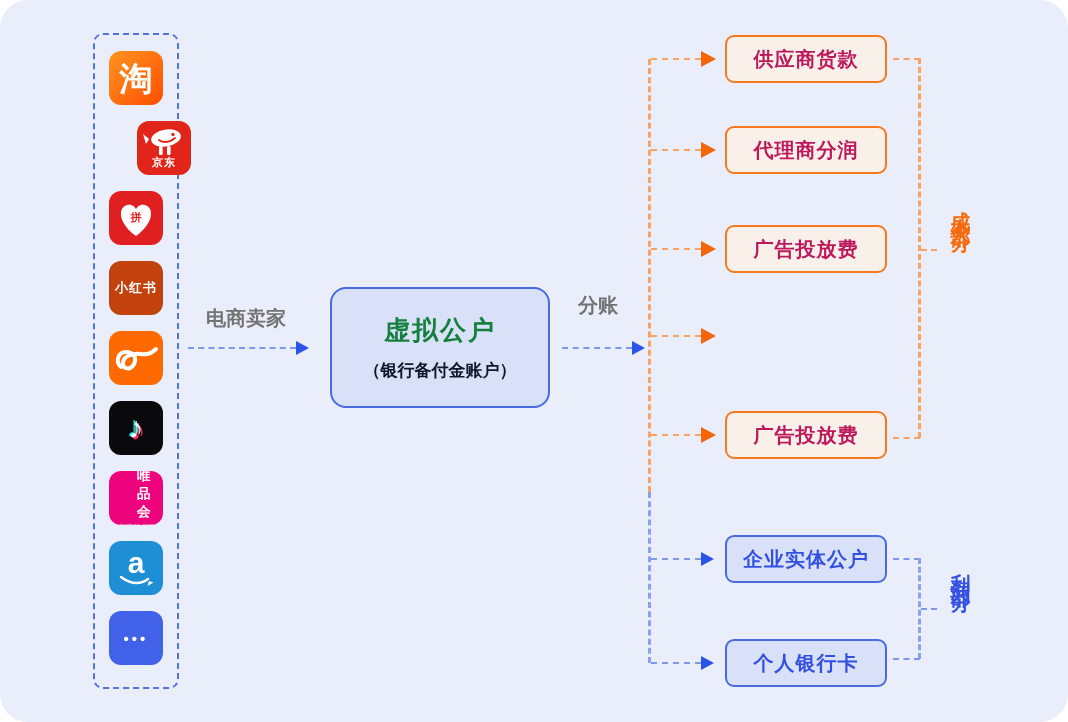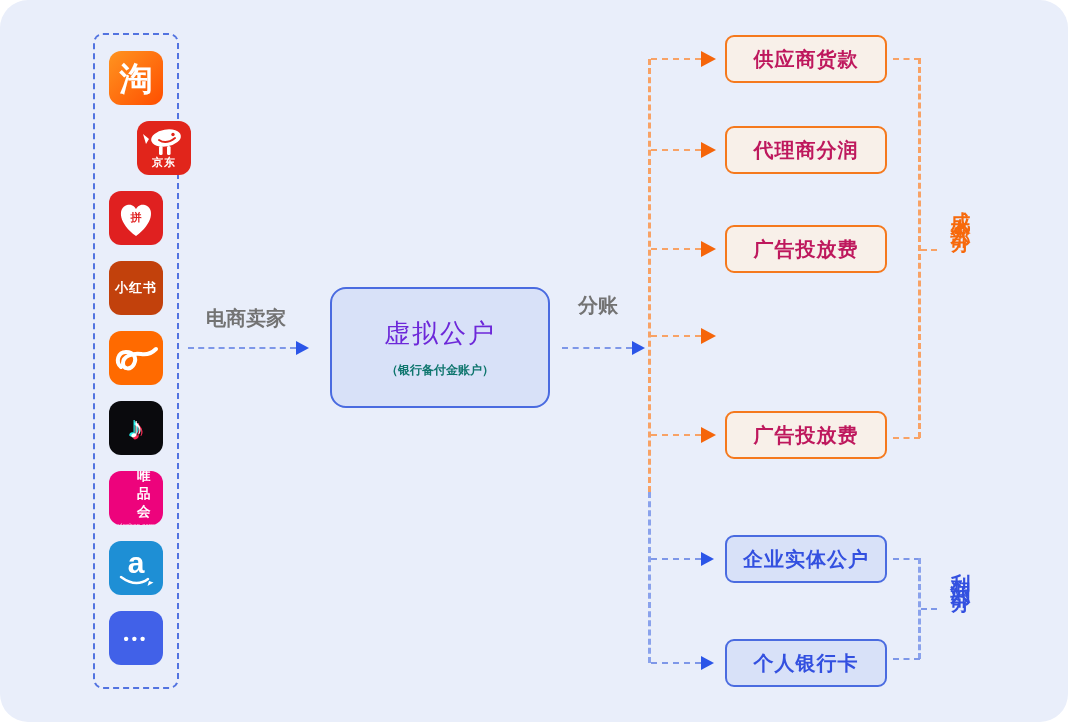--- a/index.html
+++ b/index.html
@@ -30,22 +30,22 @@
   .flow-label{position:absolute;font-size:20px;font-weight:bold;color:#737373;text-align:center;}
   .dash-h-blue{position:absolute;height:0;border-top:2px dashed #7e97e8;}
   .dash-h-orange{position:absolute;height:0;border-top:2px dashed #f8a265;}
   .dash-v-orange{position:absolute;width:0;border-left:3px dashed #f8a265;}
   .dash-v-blue{position:absolute;width:0;border-left:3px dashed #8aa2ec;}
   .arrow-blue{position:absolute;width:0;height:0;border-top:7px solid transparent;border-bottom:7px solid transparent;border-left:13px solid #2b55e8;}
   .arrow-orange{position:absolute;width:0;height:0;border-top:8px solid transparent;border-bottom:8px solid transparent;border-left:15px solid #f5650a;}
 
   
   .center-box{position:absolute;left:330px;top:287px;width:220px;height:121px;background:#d8e1f8;border:2px solid #4a6be0;border-radius:16px;box-sizing:border-box;display:flex;flex-direction:column;align-items:center;justify-content:center;}
-  .center-title{font-size:26px;font-weight:normal;color:#6d28d9;letter-spacing:2px;}
-  .center-sub{font-size:12px;font-weight:bold;color:#0f766e;margin-top:11px;}
+  .center-title{font-size:26px;font-weight:bold;color:#15803d;letter-spacing:2px;}
+  .center-sub{font-size:17px;font-weight:bold;color:#0f172a;margin-top:11px;}
 
   
   .obox{position:absolute;left:725px;width:162px;height:48px;box-sizing:border-box;background:#f8f0e9;border:2px solid #f5791d;border-radius:9px;display:flex;align-items:center;justify-content:center;font-size:20px;font-weight:bold;color:#be185d;letter-spacing:1px;}
   .bbox{position:absolute;left:725px;width:162px;height:48px;box-sizing:border-box;background:#d8e1f8;border:2px solid #4a6be0;border-radius:9px;display:flex;align-items:center;justify-content:center;font-size:20px;font-weight:bold;color:#3350e0;letter-spacing:1px;}
 
   
   .vlabel{position:absolute;writing-mode:vertical-rl;text-orientation:upright;font-size:20px;font-weight:bold;letter-spacing:7px;}
   .vlabel.orange{color:#f7690b;}
   .vlabel.blue{color:#3350e0;}
 </style>

